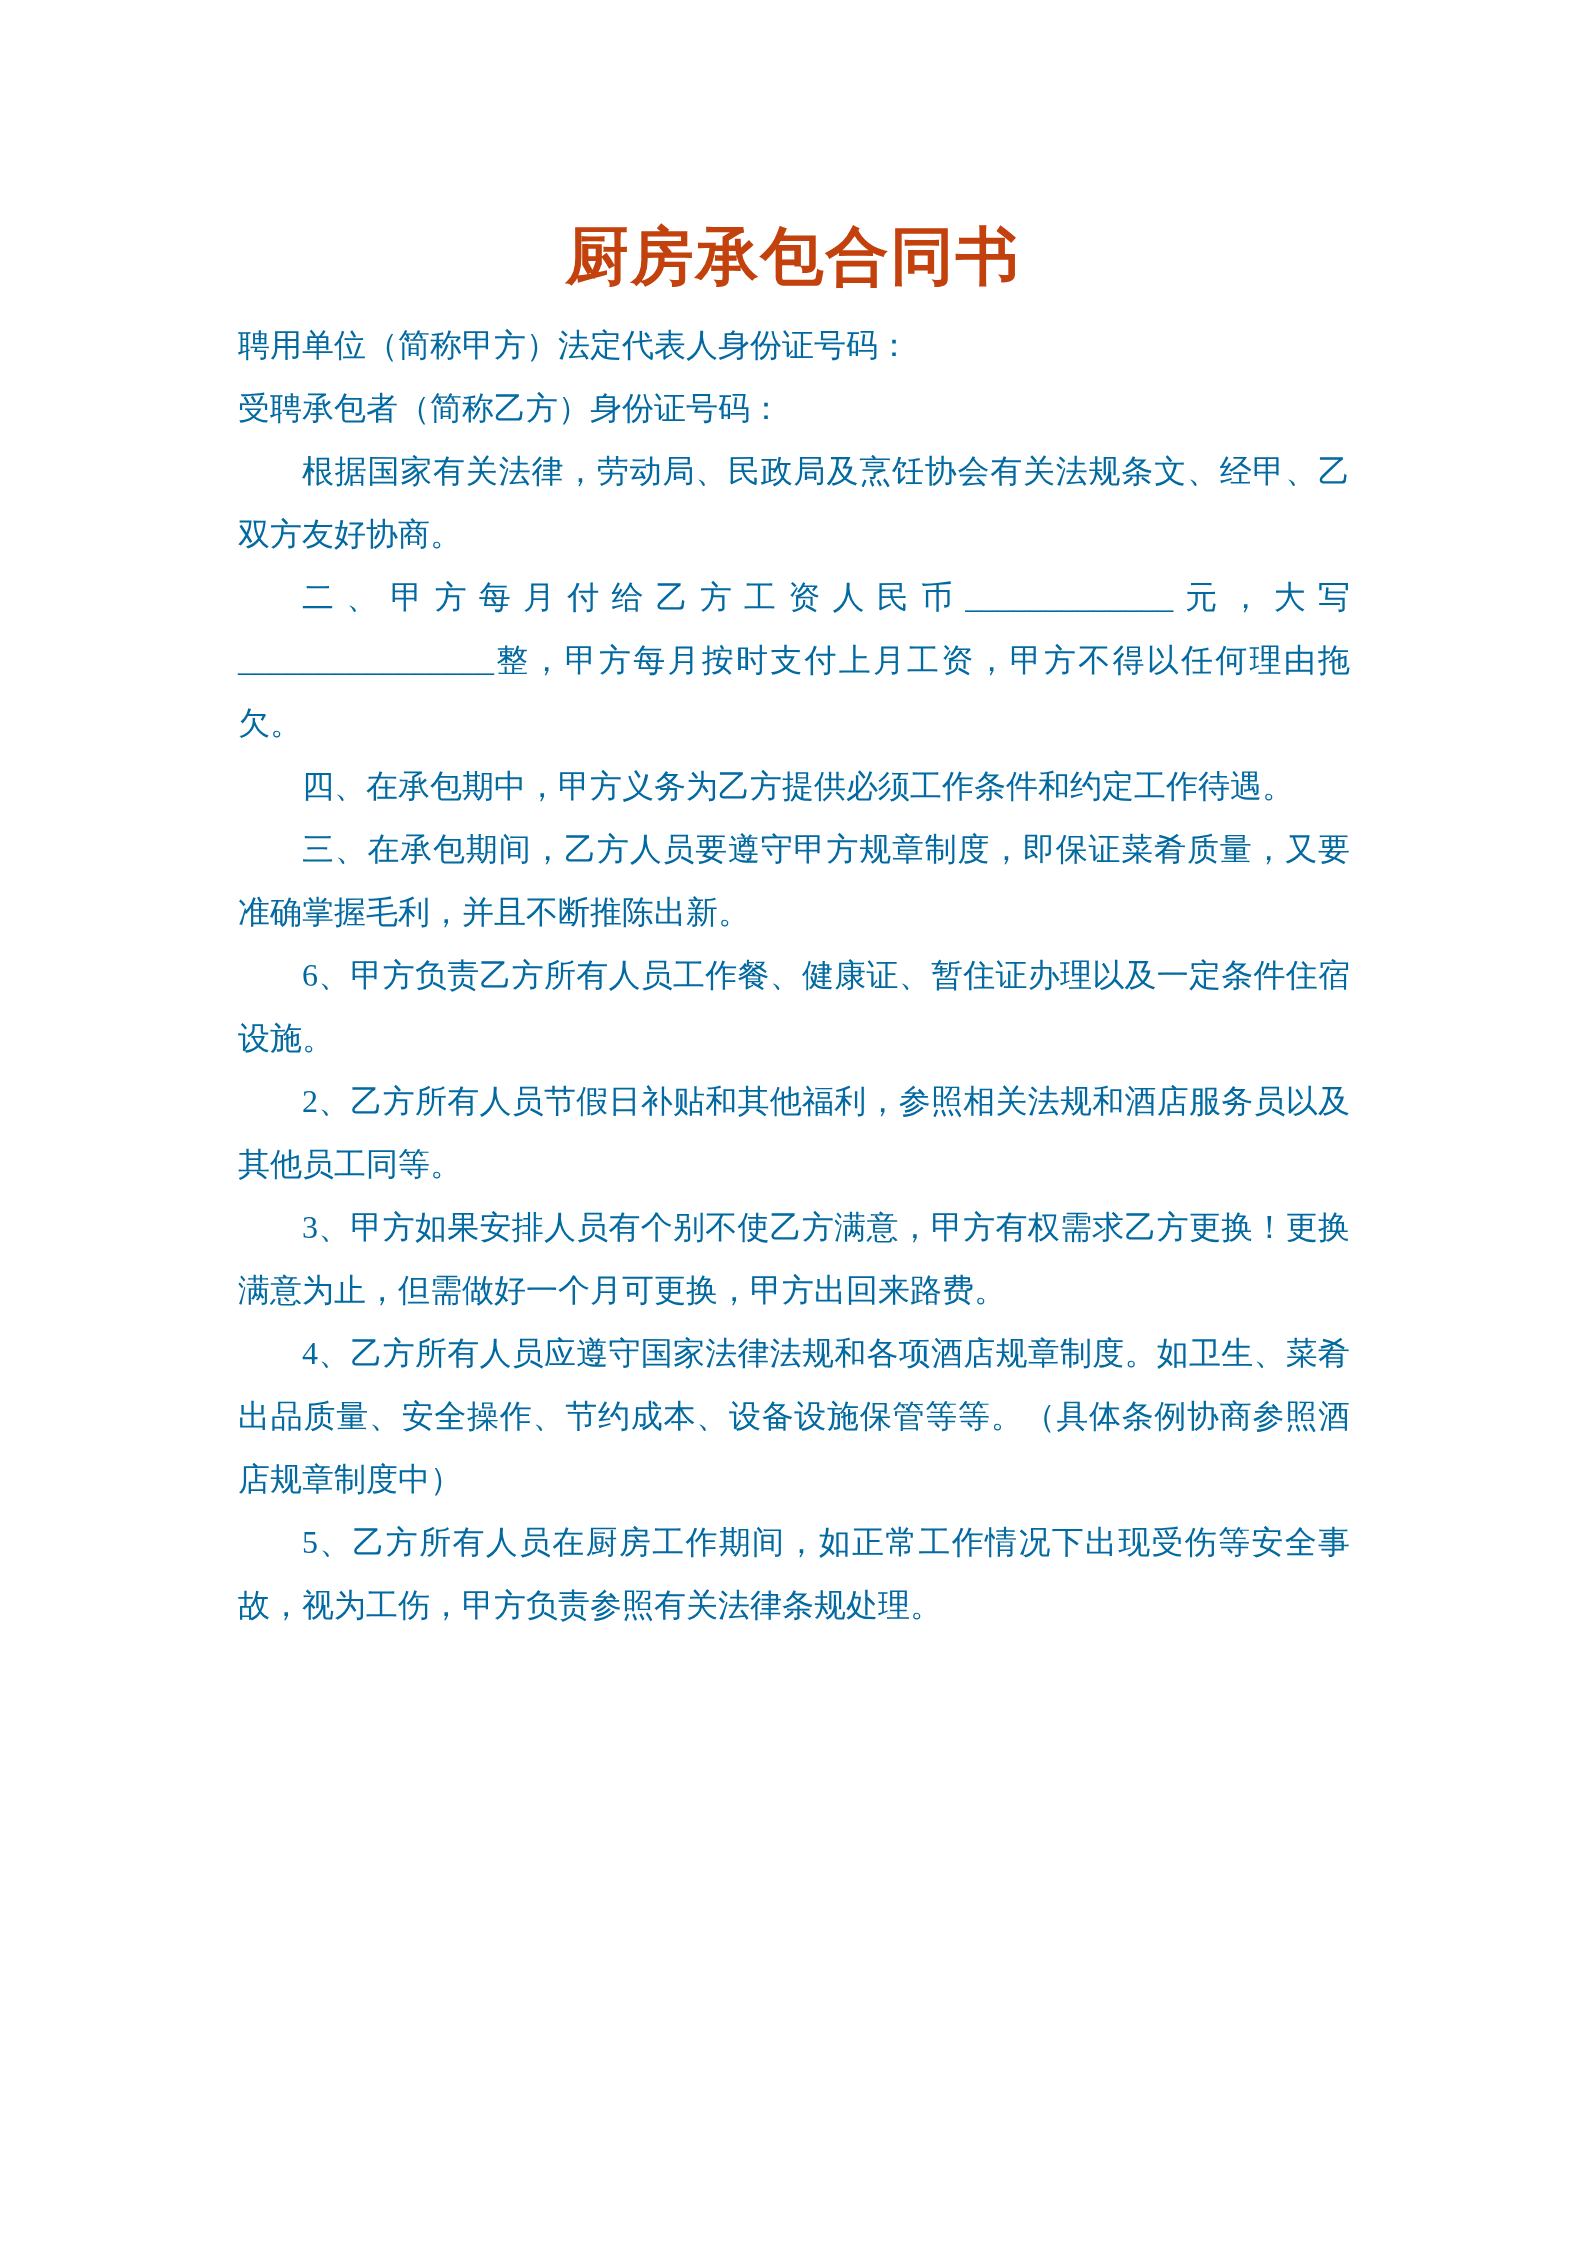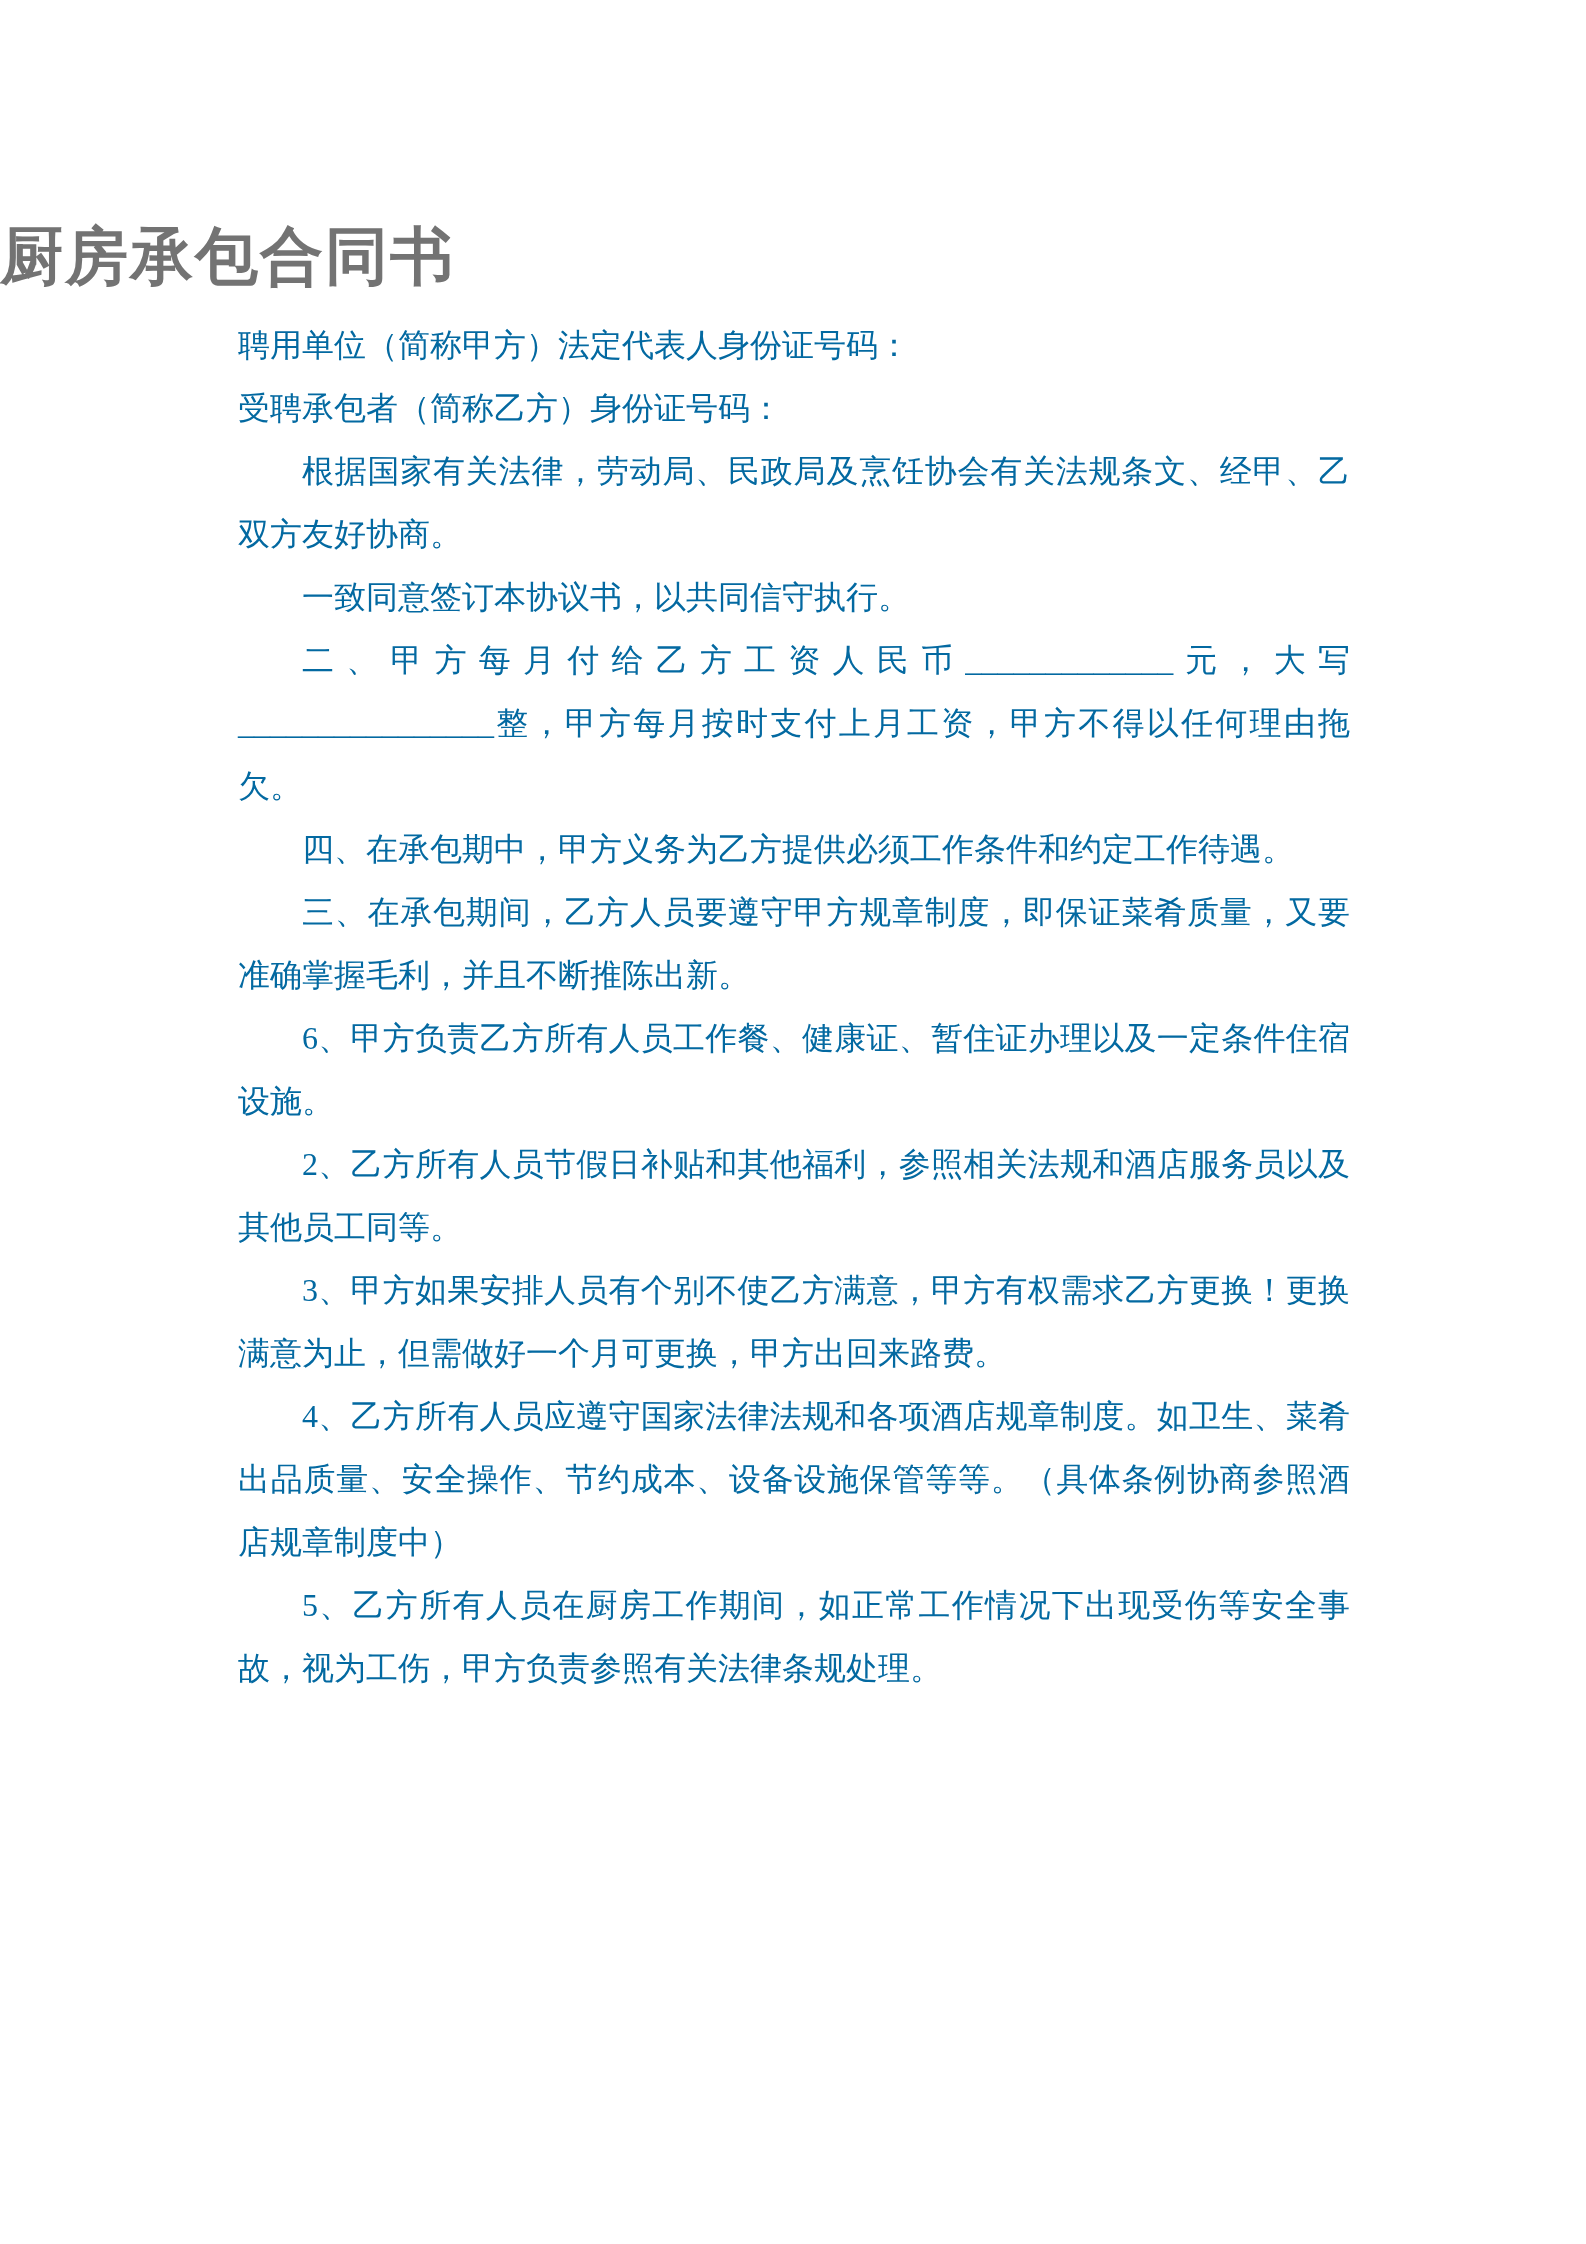--- a/index.html
+++ b/index.html
@@ -14,26 +14,27 @@
     background: #ffffff;
     color: #000000;
     overflow: hidden;
   }
   .doc-title {
     position: absolute;
     top: 218px;
     left: 0;
     width: 100%;
     margin: 0;
+    text-align: center;
     font-family: "Liberation Sans", "DejaVu Sans", sans-serif;
     font-weight: 900;
     font-size: 63px;
     line-height: 76px;
     letter-spacing: 2px;
-    color: #737373;
+    color: #c2410c;
   }
   .doc-body {
     position: absolute;
     top: 314px;
     left: 238px;
     width: 1112px;
     font-family: "Liberation Serif", "DejaVu Serif", serif;
     font-size: 32px;
     line-height: 63px;
     text-align: justify;
@@ -49,21 +50,20 @@
 </style>
 </head>
 <body>
 
 <div class="page">
   <h1 class="doc-title">厨房承包合同书</h1>
   <div class="doc-body">
       <p class="para">聘用单位（简称甲方）法定代表人身份证号码：</p>
       <p class="para">受聘承包者（简称乙方）身份证号码：</p>
       <p class="para indent">根据国家有关法律，劳动局、民政局及烹饪协会有关法规条文、经甲、乙双方友好协商。</p>
-      <p class="para indent">一致同意签订本协议书，以共同信守执行。</p>
       <p class="para indent">二、甲方每月付给乙方工资人民币_____________元，大写________________整，甲方每月按时支付上月工资，甲方不得以任何理由拖欠。</p>
       <p class="para indent">四、在承包期中，甲方义务为乙方提供必须工作条件和约定工作待遇。</p>
       <p class="para indent">三、在承包期间，乙方人员要遵守甲方规章制度，即保证菜肴质量，又要准确掌握毛利，并且不断推陈出新。</p>
       <p class="para indent">6、甲方负责乙方所有人员工作餐、健康证、暂住证办理以及一定条件住宿设施。</p>
       <p class="para indent">2、乙方所有人员节假日补贴和其他福利，参照相关法规和酒店服务员以及其他员工同等。</p>
       <p class="para indent">3、甲方如果安排人员有个别不使乙方满意，甲方有权需求乙方更换！更换满意为止，但需做好一个月可更换，甲方出回来路费。</p>
       <p class="para indent">4、乙方所有人员应遵守国家法律法规和各项酒店规章制度。如卫生、菜肴出品质量、安全操作、节约成本、设备设施保管等等。（具体条例协商参照酒店规章制度中）</p>
       <p class="para indent">5、乙方所有人员在厨房工作期间，如正常工作情况下出现受伤等安全事故，视为工伤，甲方负责参照有关法律条规处理。</p>
     </div>
 </div>

